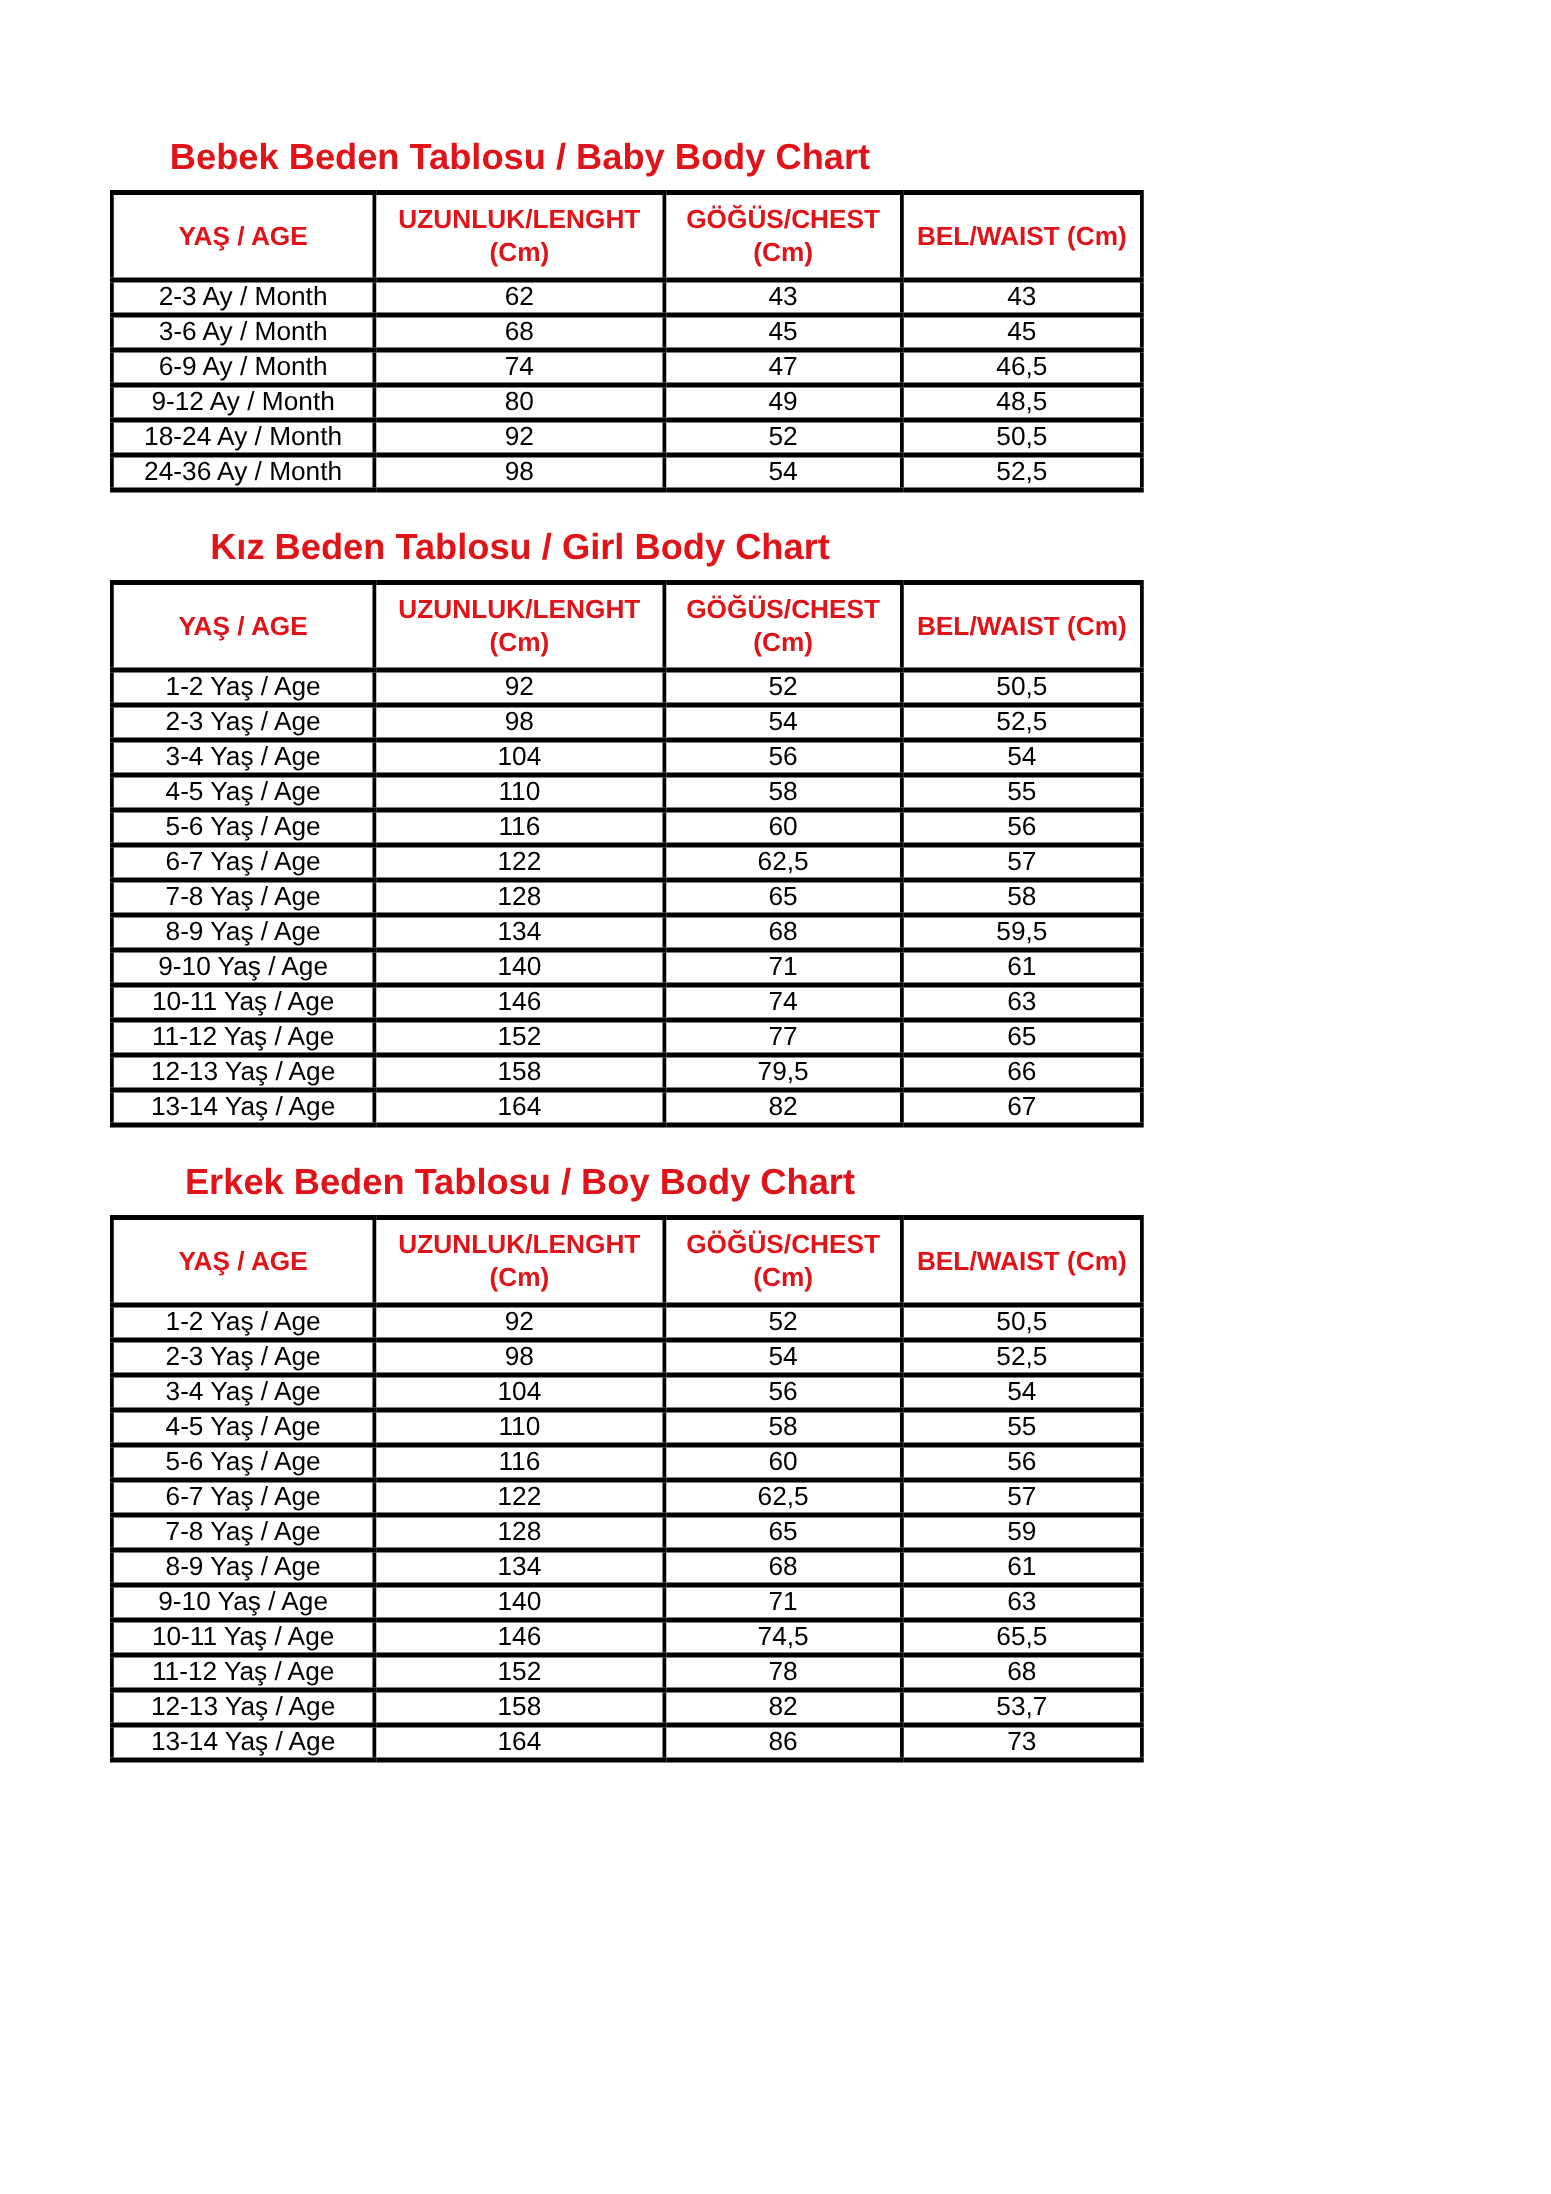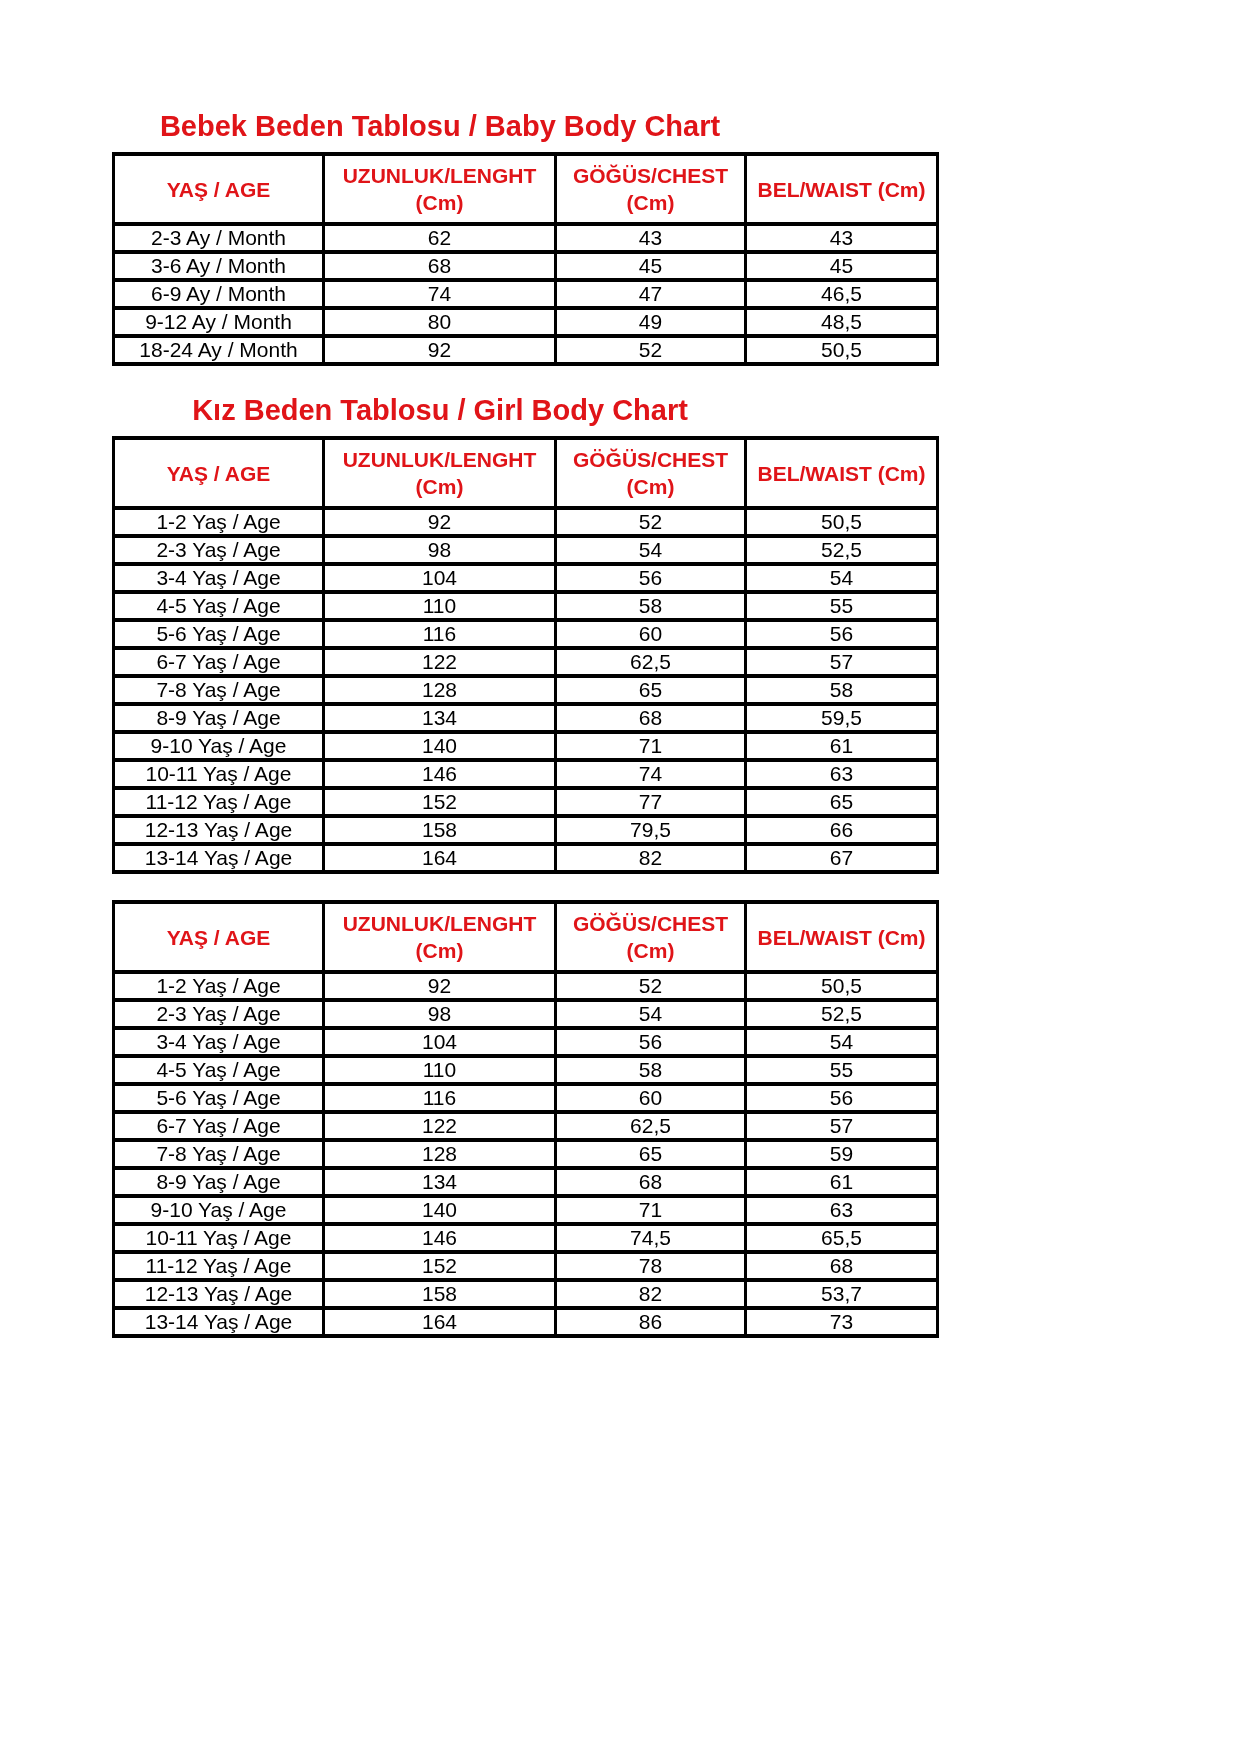--- a/index.html
+++ b/index.html
@@ -4,21 +4,21 @@
 <style>
   * { box-sizing: border-box; }
   html, body { margin: 0; padding: 0; }
   body {
     width: 1241px; height: 1755px;
     background: #ffffff;
     color: #000000;
     font-family: "Liberation Sans", sans-serif;
   }
   .page { padding-top: 108px; }
-  .section { width: 656px; margin-left: 112px; }
+  .section { width: 656px; margin-left: 88px; }
   .section + .section { margin-top: 26px; }
   .section-title {
     margin: 0 0 8px 0;
     text-align: center;
     color: #e01418;
     font-size: 29px;
     line-height: 36px;
     font-weight: bold;
     white-space: nowrap;
   }
@@ -114,20 +114,26 @@
             <td>80</td>
             <td>49</td>
             <td>48,5</td>
           </tr>
         <tr>
             <td>18-24 Ay / Month</td>
             <td>92</td>
             <td>52</td>
             <td>50,5</td>
           </tr>
+        <tr>
+            <td>24-36 Ay / Month</td>
+            <td>98</td>
+            <td>54</td>
+            <td>52,5</td>
+          </tr>
       </tbody>
     </table>
   </div>
 
   <div class="section">
     <h2 class="section-title">Kız Beden Tablosu / Girl Body Chart</h2>
     <table class="size-table">
       <colgroup>
           <col class="col-age">
           <col class="col-length">
@@ -229,20 +235,21 @@
             <td>13-14 Yaş / Age</td>
             <td>164</td>
             <td>82</td>
             <td>67</td>
           </tr>
       </tbody>
     </table>
   </div>
 
   <div class="section">
+    <h2 class="section-title">Erkek Beden Tablosu / Boy Body Chart</h2>
     <table class="size-table">
       <colgroup>
           <col class="col-age">
           <col class="col-length">
           <col class="col-chest">
           <col class="col-waist">
         </colgroup>
       <thead>
         <tr>
           <th>

